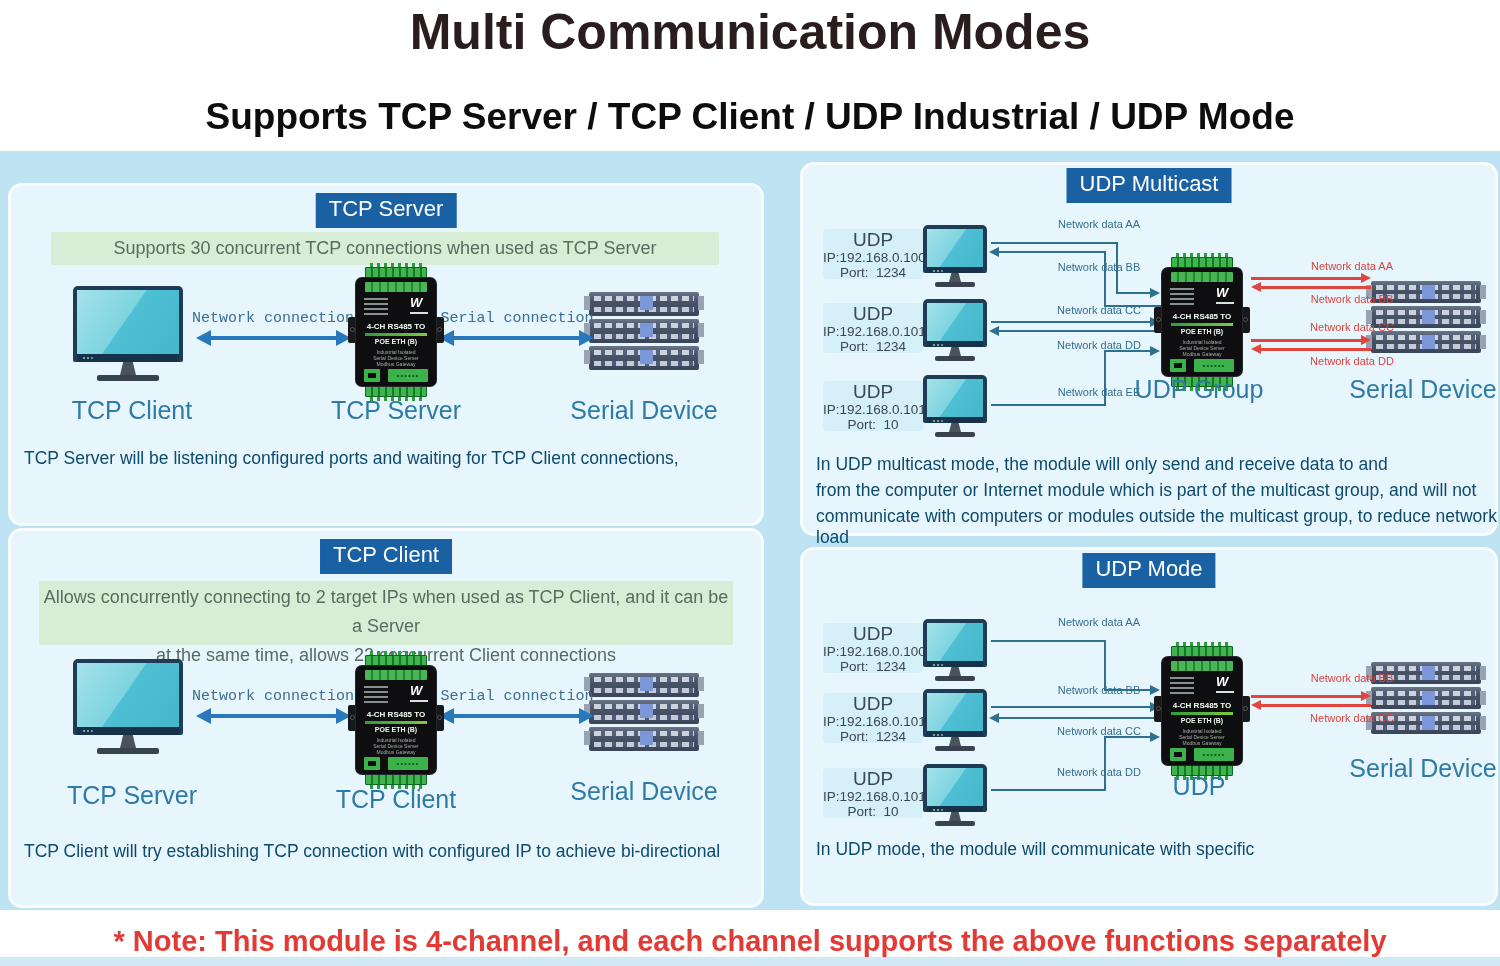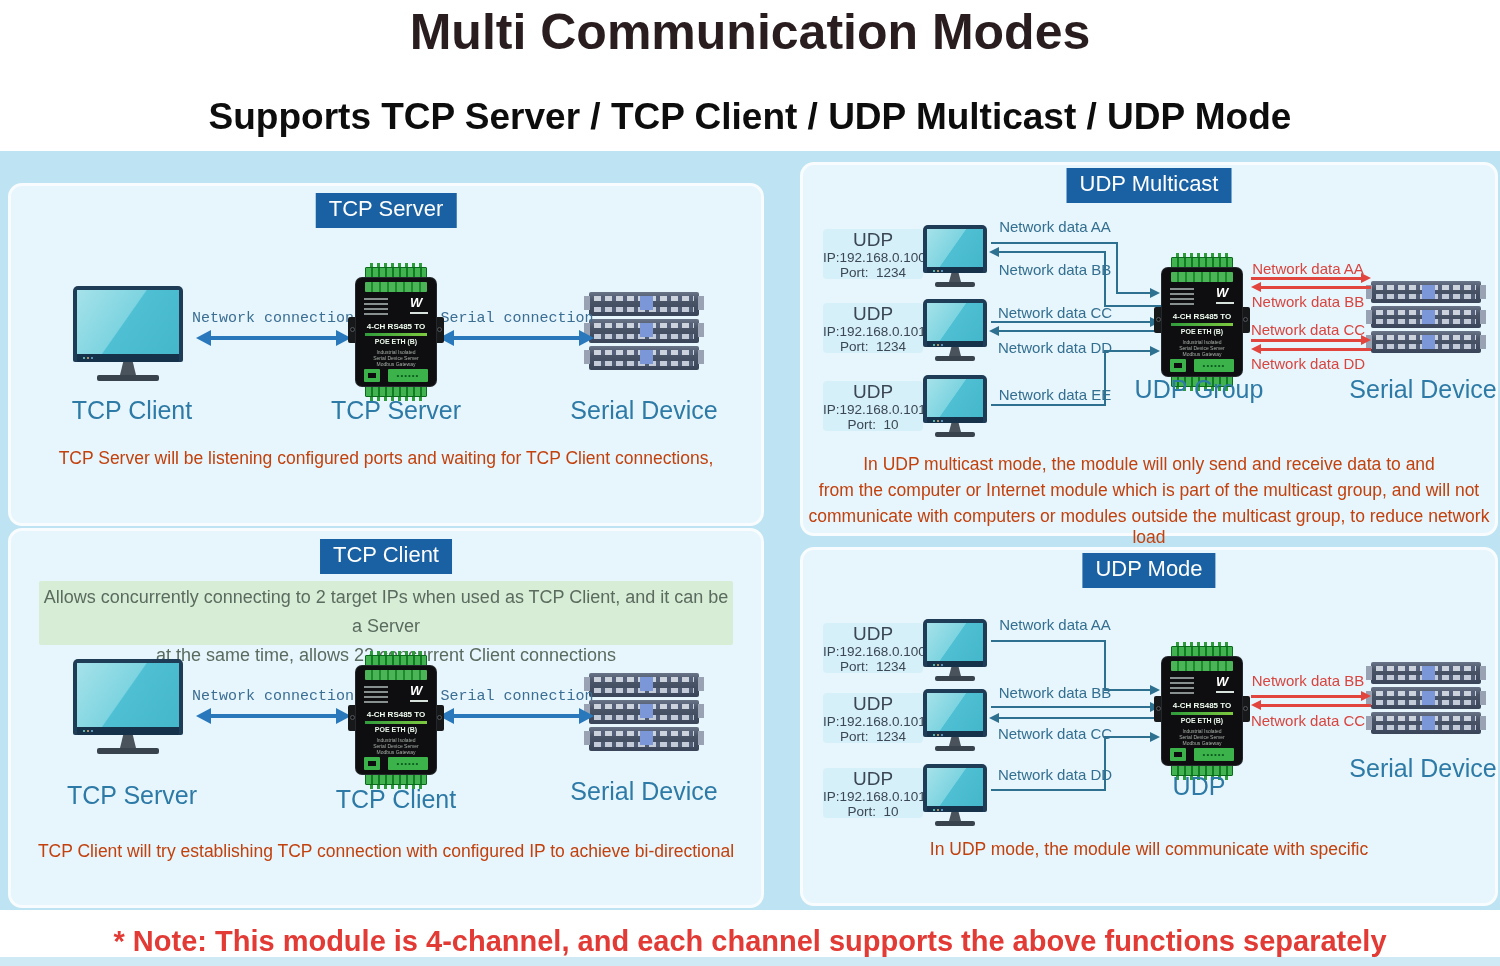--- a/index.html
+++ b/index.html
@@ -23,22 +23,22 @@
   #p4 { left:800px; top:547px; width:692px; height:353px; }
 
   .badge { position:absolute; left:50%; transform:translateX(-50%); background:#1a61a4;
            color:#ffffff; font-size:22px; padding:3px 13px 6px; white-space:nowrap; }
   .banner { position:absolute; background:#d8edd5; color:#5a6b5f; font-size:18px;
            text-align:center; border-radius:2px; }
   .banner div { line-height:29px; }
 
   .linklabel { position:absolute; font-size:15px; color:#3b6e93; white-space:nowrap; transform:translateX(-50%);font-family:Liberation Mono, monospace; }
   .nodelabel { position:absolute; font-size:25px; color:#2d7aa6; white-space:nowrap; transform:translateX(-50%); }
-  .descline  { position:absolute; left:0; width:100%; text-align:center; font-size:17.5px; color:#c2410c; }
-  .flabel { position:absolute; font-size:15px; color:#336f90; white-space:nowrap; transform:translateX(-50%); }
+  .descline  { position:absolute; left:13px; width:100%; text-align:left; font-size:17.5px; color:#0c4a6e; }
+  .flabel { position:absolute; font-size:11px; color:#336f90; white-space:nowrap; transform:translateX(-50%);margin-left:44px; }
   .flabel.red { color:#d8453f; }
 
   
   .hl { position:absolute; height:2px; background:#2e708f; }
   .vl { position:absolute; width:2px;  background:#2e708f; }
   .hl.red { background:#e2443e; height:3px; }
   .ah { position:absolute; width:0; height:0; border-style:solid; }
   .ah.r { border-width:5px 0 5px 10px; border-color:transparent transparent transparent #2e708f; }
   .ah.l { border-width:5px 10px 5px 0; border-color:transparent #2e708f transparent transparent; }
   .ah.red.r { border-left-color:#e2443e; }
@@ -117,25 +117,28 @@
   .hostbox .hip, .hostbox .hport { font-size:13.5px; line-height:15px; white-space:pre; }
 </style>
 </head>
 <body>
 
 <div class="stage">
   <div class="band"></div>
   <div class="bottomstrip"></div>
 
   <div class="title">Multi Communication Modes</div>
-  <div class="subtitle">Supports TCP Server / TCP Client / UDP Multicast / UDP Mode</div>
+  <div class="subtitle">Supports TCP Server / TCP Client / UDP Industrial / UDP Mode</div>
   <div class="note">* Note: This module is 4-channel, and each channel supports the above functions separately</div>
 
   <div class="panel" id="p1">
     <div class="badge" style="top:7px">TCP Server</div>
+    <div class="banner" style="left:40px; top:46px; width:668px; height:33px">
+      <div style="line-height:33px">Supports 30 concurrent TCP connections when used as TCP Server</div>
+    </div>
 
     <div class="mon big" style="left:62px; top:100px">
       <div class="fr">
         <div class="glass"></div>
         <div class="bar">
             <i class="dot"></i>
           </div>
       </div>
       <div class="neck"></div>
       <div class="base"></div>

